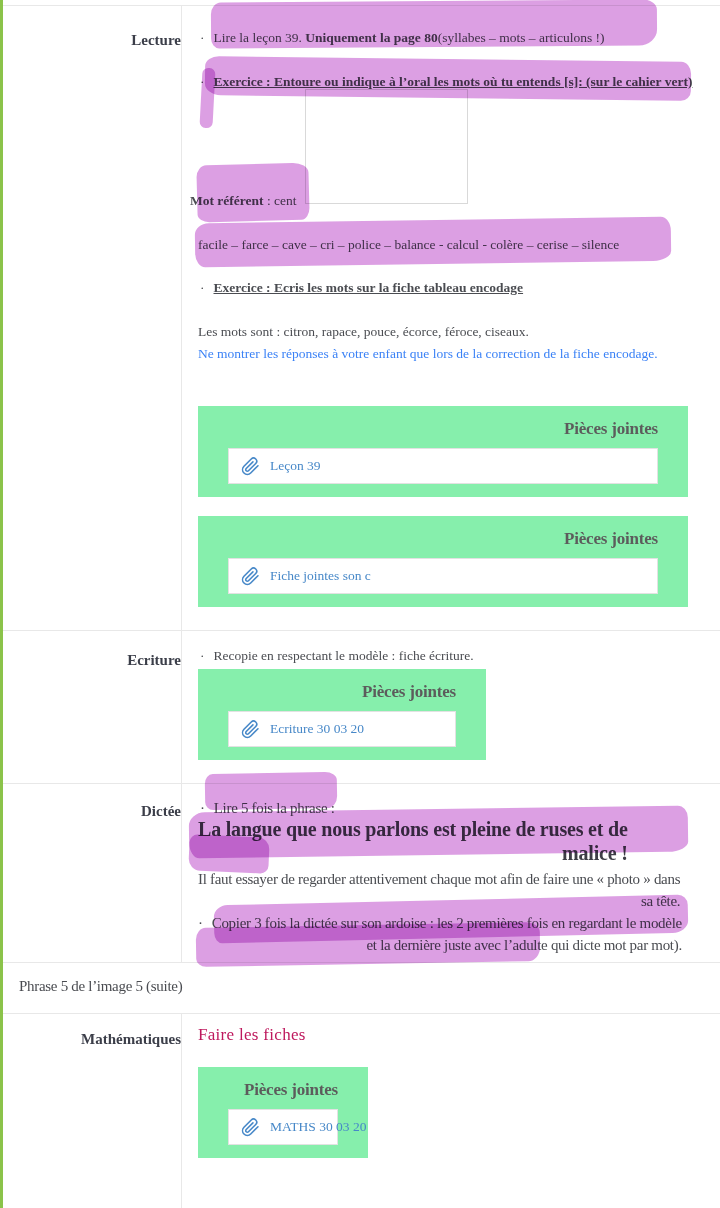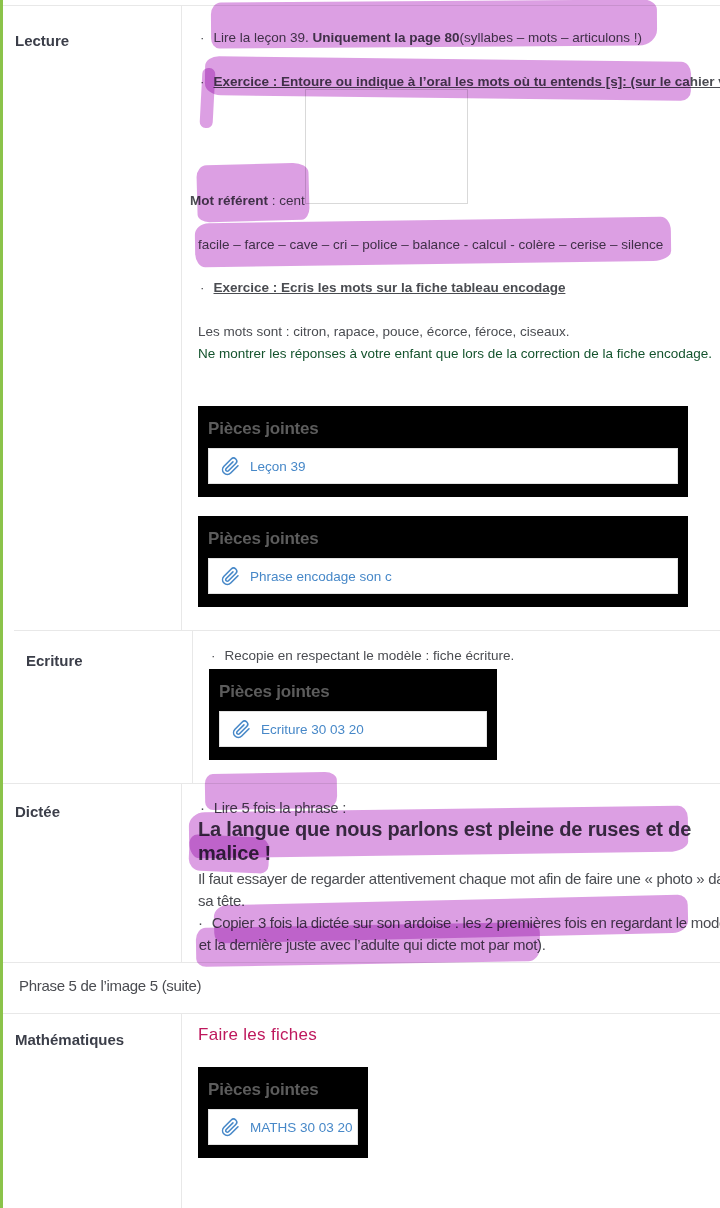--- a/index.html
+++ b/index.html
@@ -1,44 +1,45 @@
 <!DOCTYPE html>
 <html><head>
 <meta charset="utf-8">
 <style>
   * { margin:0; padding:0; box-sizing:border-box; }
   html,body { background:#ffffff; }
   .page {
     position:relative; width:720px; height:1208px; overflow:hidden;
-    background:#ffffff; font-family:Liberation Sans, sans-serif;
+    background:#ffffff; font-family:Liberation Serif, serif;
     border-left:3px solid #8bc34a;
+    text-align:right;
   }
   .spacer-row { height:5px; }
   .row { display:flex; border-top:1px solid #e8e8e8; }
   .row-label {
     width:179px; flex:0 0 179px; border-right:1px solid #e8e8e8;
     font-size:15px; font-weight:bold; color:#3b3e49; padding-left:12px;
   }
   .row-content { position:relative; flex:1; }
   .t  { position:absolute; font-size:13.5px; color:#4a4c51; line-height:20px; white-space:nowrap; }
   .bullet-line { display:flex; gap:9px; }
   .bullet { color:#4a4c51; }
   .bu { font-weight:bold; text-decoration:underline; }
   .b  { font-weight:bold; }
-  .red { color:#14532d; }
+  .red { color:#3b82f6; }
   .cond { letter-spacing:-0.3px; font-size:15px; }
   .hl {
     position:absolute; background:rgba(198,100,210,0.62); mix-blend-mode:multiply;
     pointer-events:none; z-index:3;
   }
   .img-ph {
     position:absolute; width:163px; height:115px; background:#ffffff;
     border:1px solid #d9d9d9;
   }
-  .attach { position:absolute; background:#000000; padding:13px 10px; z-index:1; }
+  .attach { position:absolute; background:#86efac; padding:13px 30px; z-index:1; }
   .attach-title { font-size:17px; font-weight:bold; color:#5c5c5c; letter-spacing:-0.2px; }
   .attach-item {
     margin-top:9px; background:#ffffff; border:1px solid #e2e2e2; height:36px;
     display:flex; align-items:center; gap:10px; padding:0 12px; cursor:pointer;
   }
   .attach-file { font-size:13.5px; color:#4788c8; white-space:nowrap; }
   .clip { width:19px; height:19px; flex:0 0 19px; }
   .dictee-heading {
     position:absolute; font-size:20px; font-weight:bold; color:#3e3e46;
     line-height:24px; letter-spacing:-0.2px; white-space:nowrap;
@@ -95,28 +96,28 @@
           <span class="attach-file">Leçon 39</span>
         </div>
       </div>
 
       <div class="attach" style="left:16px; top:510px; width:490px;">
         <div class="attach-title">Pièces jointes</div>
         <div class="attach-item">
           <svg class="clip" viewBox="0 0 24 24">
               <path d="M21.44 11.05l-9.19 9.19a6 6 0 0 1-8.49-8.49l9.19-9.19a4 4 0 0 1 5.66 5.66l-9.2 9.19a2 2 0 0 1-2.83-2.83l8.49-8.48" fill="none" stroke="#4788c8" stroke-width="2" stroke-linecap="round" stroke-linejoin="round"></path>
             </svg>
-          <span class="attach-file">Phrase encodage son c</span>
+          <span class="attach-file">Fiche jointes son c</span>
         </div>
       </div>
 
     </div>
   </div>
 
-  <div class="row" style="height:153px;margin-left:11px;">
+  <div class="row" style="height:153px;">
     <div class="row-label" style="padding-top:21px;">Ecriture</div>
     <div class="row-content">
       <div class="t bullet-line" style="left:18px; top:15px;">
         <span class="bullet">·</span>
         <span>Recopie en respectant le modèle : fiche écriture.</span>
       </div>
       <div class="attach" style="left:16px; top:38px; width:288px;">
         <div class="attach-title">Pièces jointes</div>
         <div class="attach-item">
           <svg class="clip" viewBox="0 0 24 24">

